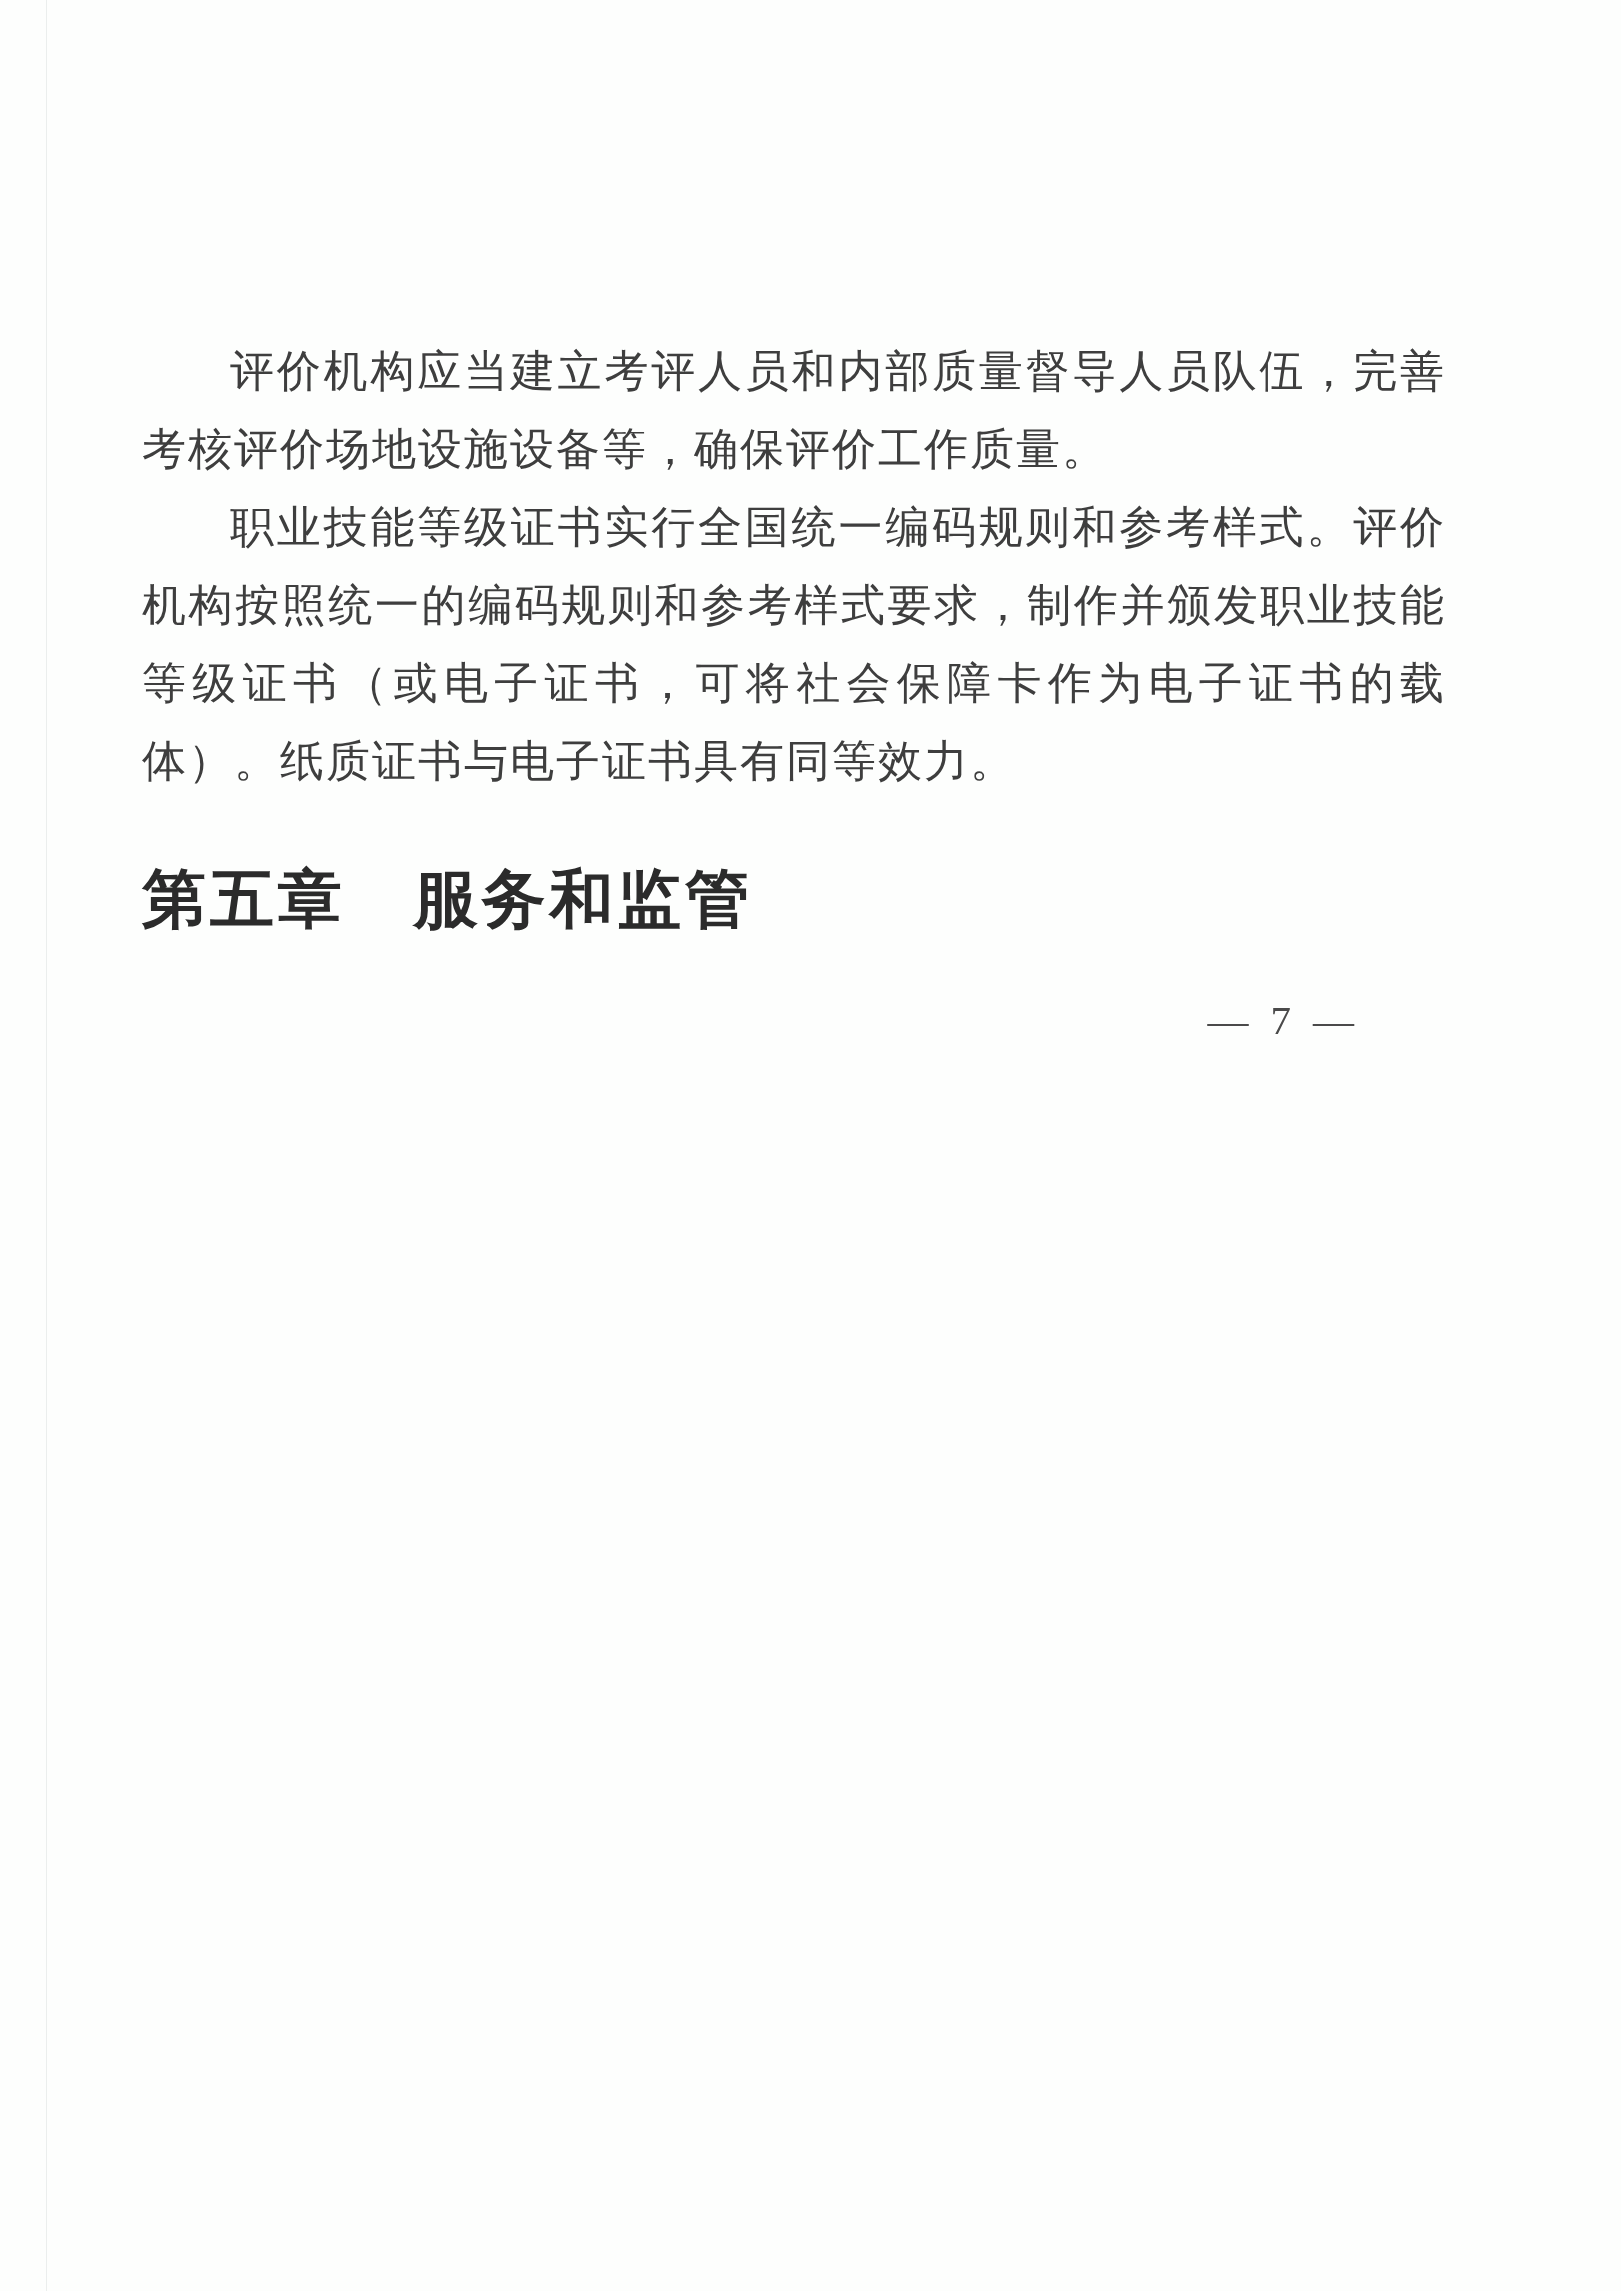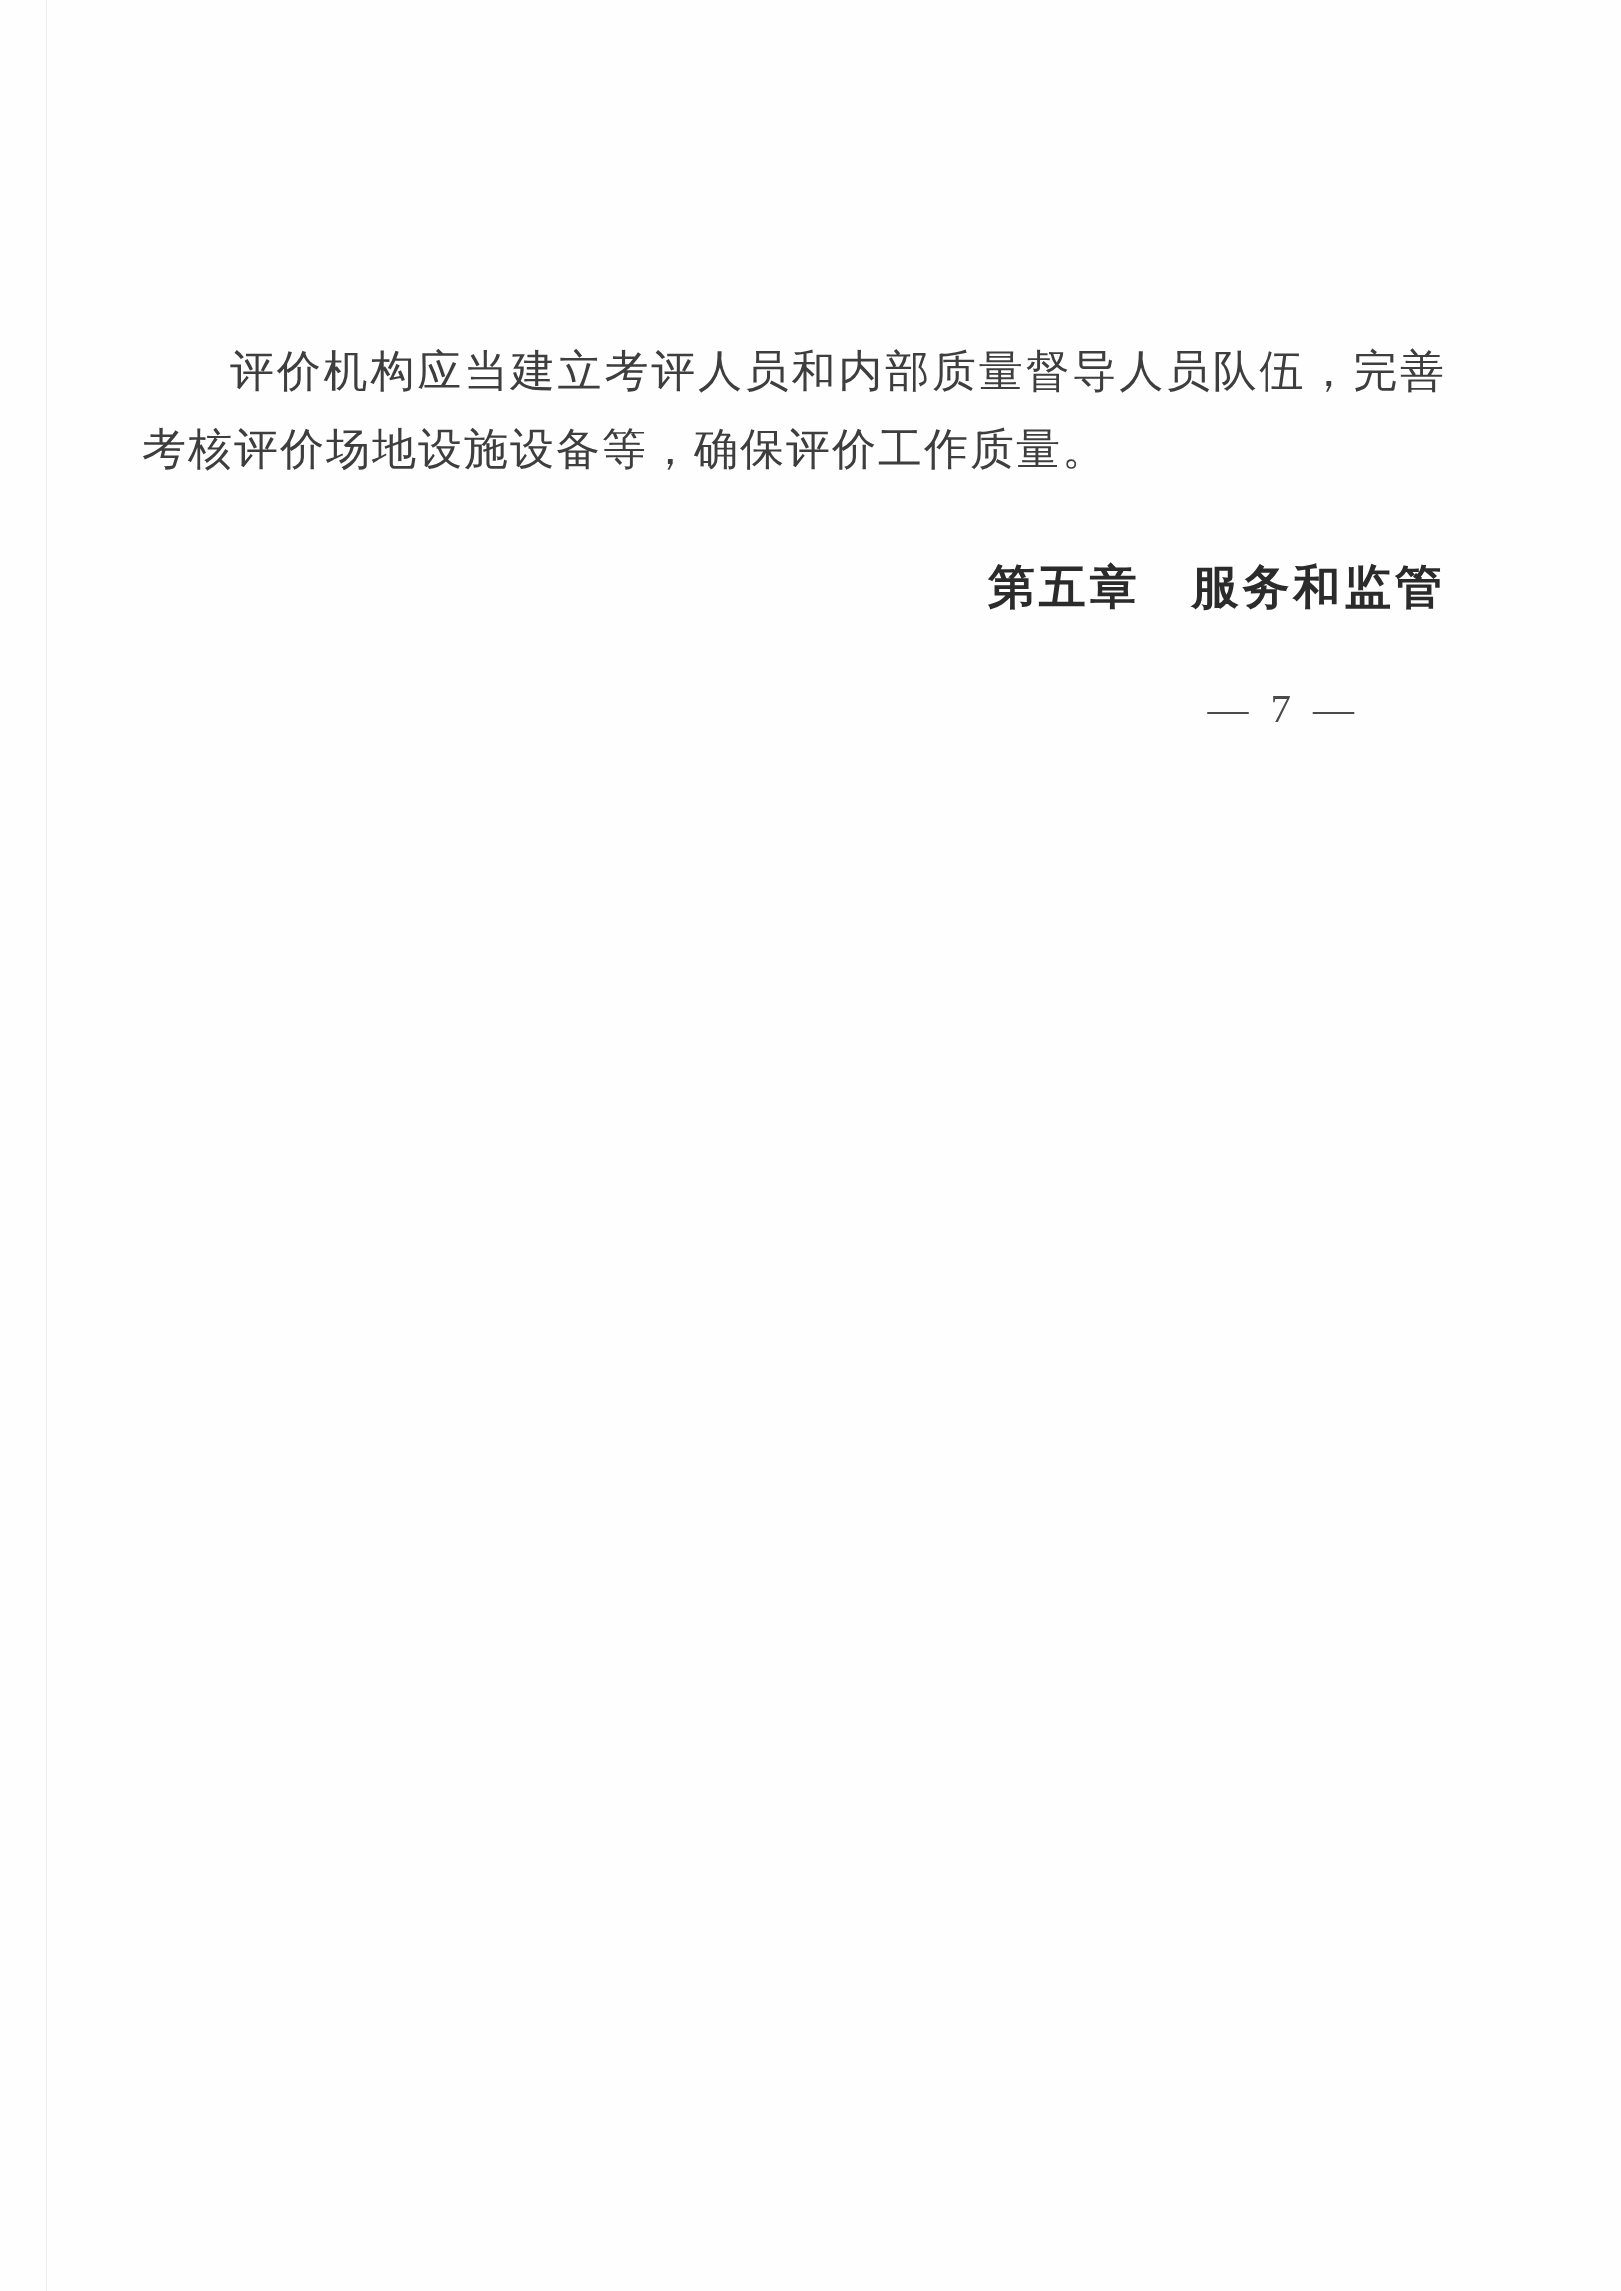--- a/index.html
+++ b/index.html
@@ -47,24 +47,24 @@
     font-weight: 700;
     font-size: 45px;
     color: #2b2b2b;
     letter-spacing: 2.9px;
     margin-right: 37px;
   }
   .chapter-heading {
     margin: 59px 0 59px 0;
     font-family: "Liberation Sans", "DejaVu Sans", sans-serif;
     font-weight: 700;
-    font-size: 47px;
+    font-size: 64px;
     line-height: 78px;
     letter-spacing: 3.9px;
-    text-align: right;
+    text-align: left;
     color: #2b2b2b;
   }
   .page-number {
     margin-top: 11.8px;
     padding-right: 86px;
     font-size: 41px;
     line-height: 47px;
     letter-spacing: 5.9px;
     text-align: right;
     color: #4a4a4a;
@@ -74,20 +74,21 @@
 <body>
 
 <div class="page">
   <div class="scan-edge"></div>
 
   <div class="content">
 
     <p class="para"><span>评价机构应当建立考评人员和内部质量督导人员队伍，完善考核评价场地设施设备等，确保评价工作质量。</span></p>
 
 
+    <p class="para"><span>职业技能等级证书实行全国统一编码规则和参考样式。评价机构按照统一的编码规则和参考样式要求，制作并颁发职业技能等级证书（或电子证书，可将社会保障卡作为电子证书的载体）。纸质证书与电子证书具有同等效力。</span></p>
 
 
 
     <h2 class="chapter-heading">第五章　服务和监管</h2>
 
 
     <div class="page-number">— 7 —</div>
   </div>
 </div>
 

